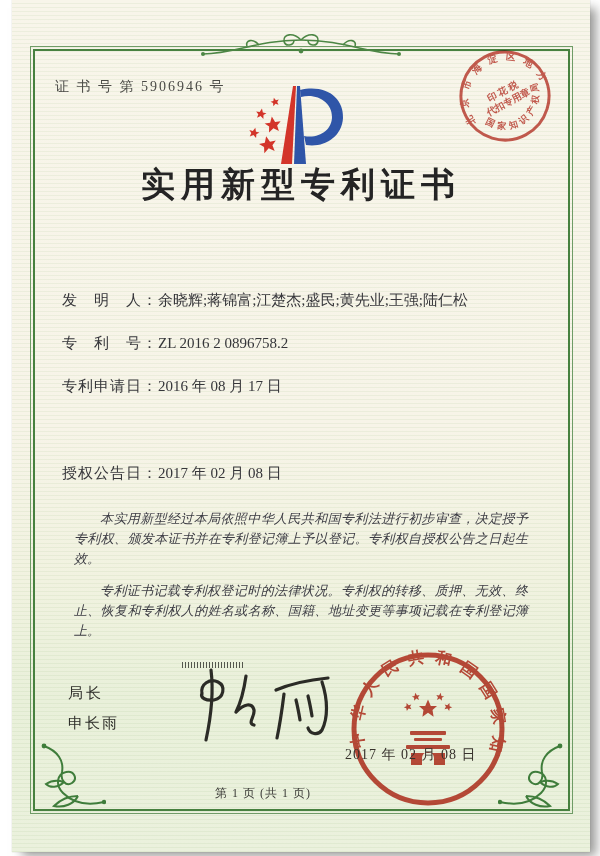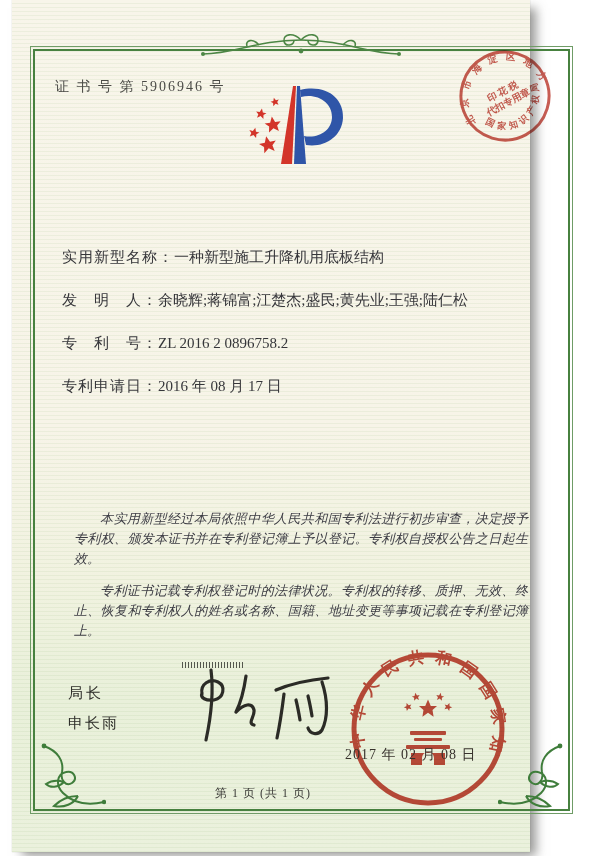--- a/index.html
+++ b/index.html
@@ -1,17 +1,17 @@
 <!DOCTYPE html>
 <html><head>
 <meta charset="utf-8">
 <style>
   html,body{margin:0;padding:0;width:600px;height:856px;background:#ffffff;overflow:hidden;
     font-family:"Liberation Serif","DejaVu Serif",serif;}
-  .sheet{position:absolute;left:12px;top:0px;width:518px;height:852px;
+  .sheet{position:absolute;left:12px;top:0px;width:578px;height:852px;
     background:
       repeating-linear-gradient(0deg, rgba(130,175,105,0.10) 0px, rgba(130,175,105,0.10) 1px, rgba(0,0,0,0) 1px, rgba(0,0,0,0) 4px),
       linear-gradient(180deg,#f8f5ea 0%,#f7f4e8 50%,#f1f2e0 68%,#e9f0da 82%,#ebf1dd 100%);
     box-shadow:8px 6px 10px -2px rgba(70,70,65,0.55), 0 0 1px #c9c9c0;}
   .frame{position:absolute;left:18px;top:46px;width:541px;height:766px;
     border:1px solid #6f9c66;}
   .frame-inner{position:absolute;left:2px;top:2px;right:2px;bottom:2px;border:2px solid #47813f;}
   .abs{position:absolute;}
   .cert-no{left:43px;top:78px;font-size:14px;letter-spacing:2px;color:#4a4a46;}
   .title{left:0;top:162px;width:578px;text-align:center;font-size:34px;font-weight:700;
@@ -92,32 +92,33 @@
 
     <g fill="#d3352a">
       <use href="#star" transform="translate(45,22) scale(0.45) rotate(-15)"></use>
       <use href="#star" transform="translate(31,34) scale(0.55) rotate(10)"></use>
       <use href="#star" transform="translate(43,45) scale(0.85) rotate(-8)"></use>
       <use href="#star" transform="translate(24,53) scale(0.55) rotate(14)"></use>
       <use href="#star" transform="translate(38,65) scale(0.9) rotate(-12)"></use>
     </g>
   </svg>
 
+  <div class="abs title">实用新型专利证书</div>
 
-  <div class="abs field" style="top:248px">
-    <span class="lab">实用新型名称：</span><span>一种新型施工升降机用底板结构</span>
-  </div>
   <div class="abs field" style="top:291px">
     <span class="lab">发　明　人：</span><span>余晓辉;蒋锦富;江楚杰;盛民;黄先业;王强;陆仁松</span>
   </div>
   <div class="abs field" style="top:334px">
     <span class="lab">专　利　号：</span><span>ZL 2016 2 0896758.2</span>
   </div>
   <div class="abs field" style="top:377px">
     <span class="lab">专利申请日：</span><span>2016 年 08 月 17 日</span>
+  </div>
+  <div class="abs field" style="top:464px">
+    <span class="lab">授权公告日：</span><span>2017 年 02 月 08 日</span>
   </div>
 
   <div class="abs paras">
     <p>本实用新型经过本局依照中华人民共和国专利法进行初步审查，决定授予专利权、颁发本证书并在专利登记簿上予以登记。专利权自授权公告之日起生效。</p>
     <p>专利证书记载专利权登记时的法律状况。专利权的转移、质押、无效、终止、恢复和专利权人的姓名或名称、国籍、地址变更等事项记载在专利登记簿上。</p>
   </div>
 
   <div class="abs barcode"></div>
 
   <div class="abs director-title">局长</div>

